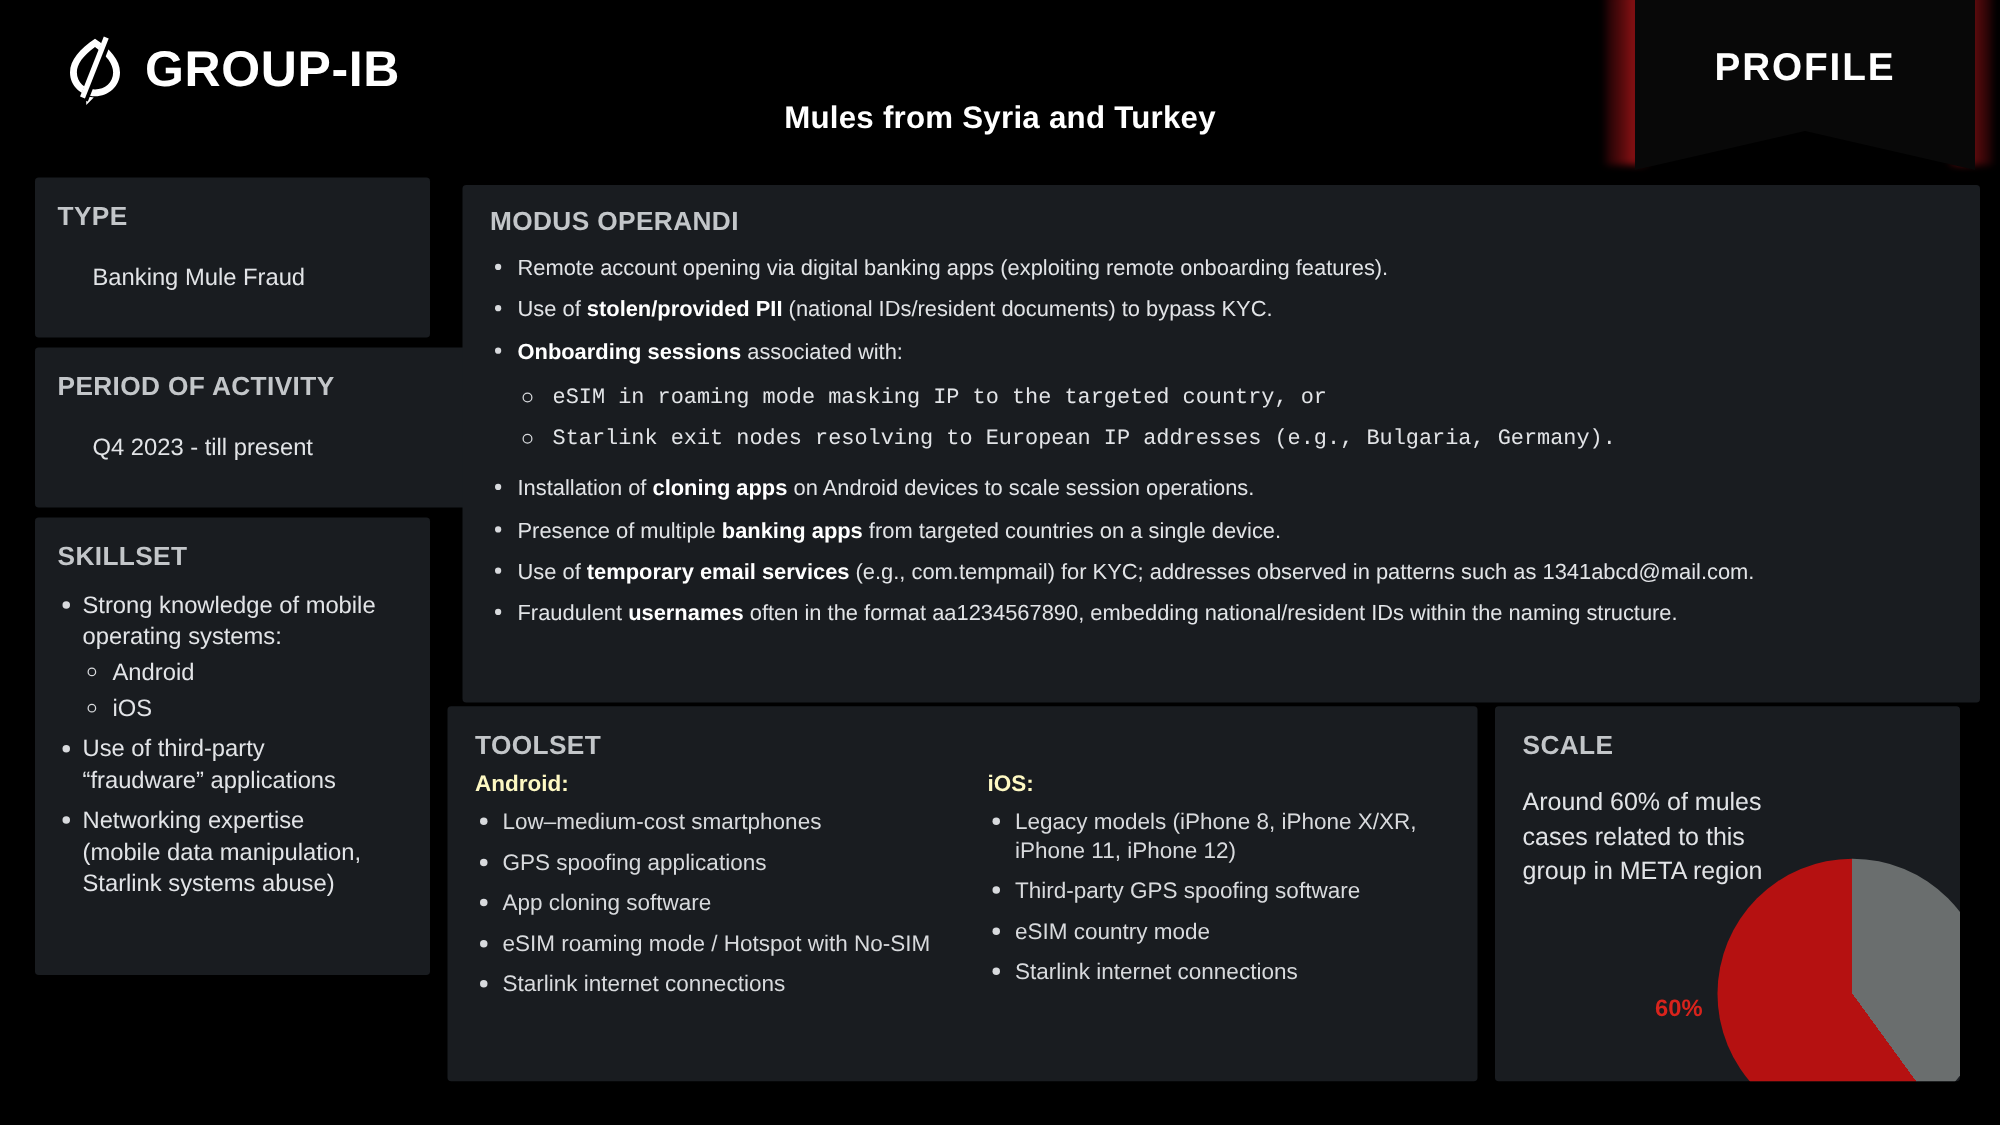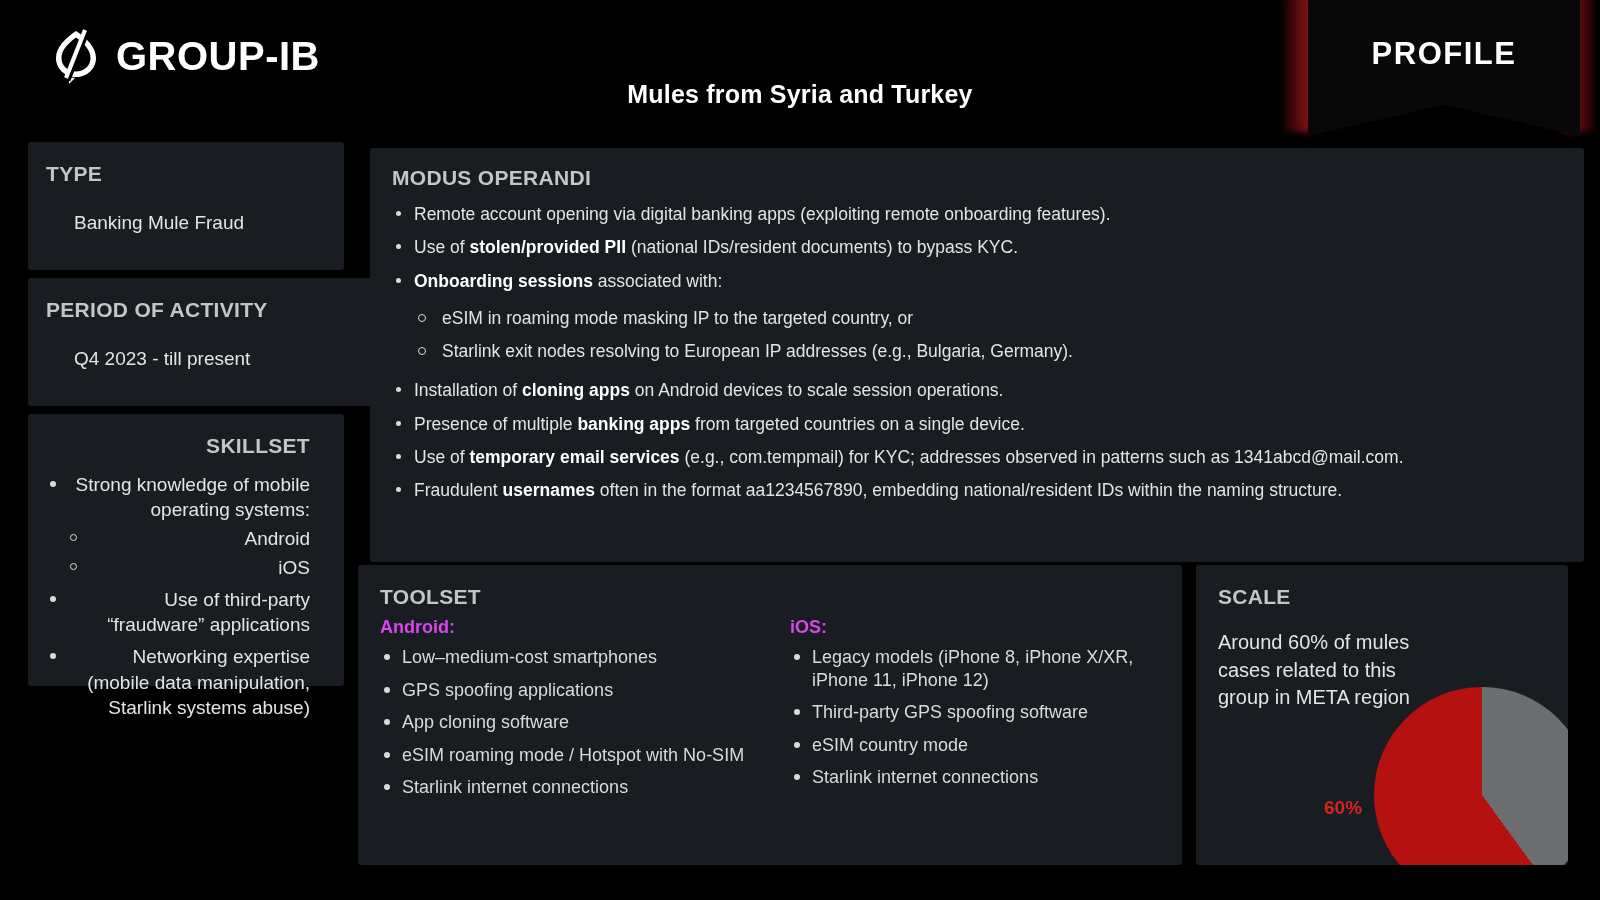--- a/index.html
+++ b/index.html
@@ -42,46 +42,46 @@
   
   .panel{background:#191c20;border-radius:3px;position:absolute;box-sizing:border-box;}
   .panel-title{
     font-size:21px;font-weight:bold;color:#c3c6c9;letter-spacing:.3px;
   }
   .panel-body{font-size:19px;color:#e2e4e7;line-height:1.32;margin-left:28px;}
 
   
   #panel-type{left:28px;top:142px;width:316px;height:128px;padding:20px 18px 0 18px;}
   #panel-period{left:28px;top:278px;width:380px;height:128px;padding:20px 18px 0 18px;}
-  #panel-skillset{left:28px;top:414px;width:316px;height:272px;padding:20px 34px 0 18px;text-align:right;}
+  #panel-skillset{left:28px;top:414px;width:316px;height:366px;padding:20px 34px 0 18px;}
   #panel-type .panel-body,#panel-period .panel-body{margin-top:24px;}
 
   ul.b1{margin:14px 0 0 0;padding:0;list-style:none;}
   ul.b1>li{position:relative;padding-left:20px;margin-bottom:7px;}
   ul.b1>li:before{content:"";position:absolute;left:4px;top:9px;width:6px;height:6px;border-radius:50%;background:#d8dadd;}
   ul.b2{margin:4px 0 6px 0;padding:0;list-style:none;}
   ul.b2>li{position:relative;padding-left:24px;margin-bottom:4px;}
   ul.b2>li:before{content:"";position:absolute;left:4px;top:8px;width:7px;height:7px;border-radius:50%;border:1.4px solid #d8dadd;box-sizing:border-box;}
 
   
   #panel-modus{left:358px;top:148px;width:1214px;height:414px;padding:18px 22px 0 22px;margin-left:12px;}
   #panel-modus .panel-body{font-size:17.5px;line-height:1.9;}
   #panel-modus ul.b1{margin-top:8px;}
   #panel-modus ul.b1>li{margin-bottom:0;padding-left:22px;}
   #panel-modus ul.b1>li:before{top:13px;width:5px;height:5px;}
-  #panel-modus ul.b2>li{padding-left:28px;margin-bottom:0;}
+  #panel-modus ul.b2>li{padding-left:28px;margin-bottom:0;font-family:Liberation Mono, monospace;}
   #panel-modus ul.b2>li:before{top:12px;width:8px;height:8px;border-width:1.3px;}
   b{color:#ffffff;font-weight:bold;}
 
   
   #panel-toolset{left:358px;top:565px;width:824px;height:300px;padding:20px 22px 0 22px;}
   #toolset-cols{display:flex;margin-top:8px;}
   #toolset-cols .col{flex:0 0 50%;box-sizing:border-box;}
   #toolset-cols .col:last-child{padding-left:20px;}
-  .sub-head{font-size:18px;font-weight:bold;color:#d946ef;margin-bottom:2px;}
+  .sub-head{font-size:18px;font-weight:bold;color:#fef9c3;margin-bottom:2px;}
   #panel-toolset ul.b1{margin-top:8px;}
   #panel-toolset ul.b1>li{margin-bottom:10px;padding-left:22px;font-size:18px;line-height:1.25;}
   #panel-toolset ul.b1>li:before{top:8px;width:6px;height:6px;}
 
   
   #panel-scale{left:1196px;top:565px;width:372px;height:300px;padding:20px 22px 0 22px;overflow:hidden;}
   #scale-text{margin-top:20px;font-size:20px;line-height:1.38;color:#e2e4e7;width:215px;}
   #pie{position:absolute;right:-22px;bottom:-38px;width:216px;height:216px;border-radius:50%;}
   #pie-label{position:absolute;left:128px;bottom:46px;font-size:19px;font-weight:bold;color:#d8231c;}
 </style>

